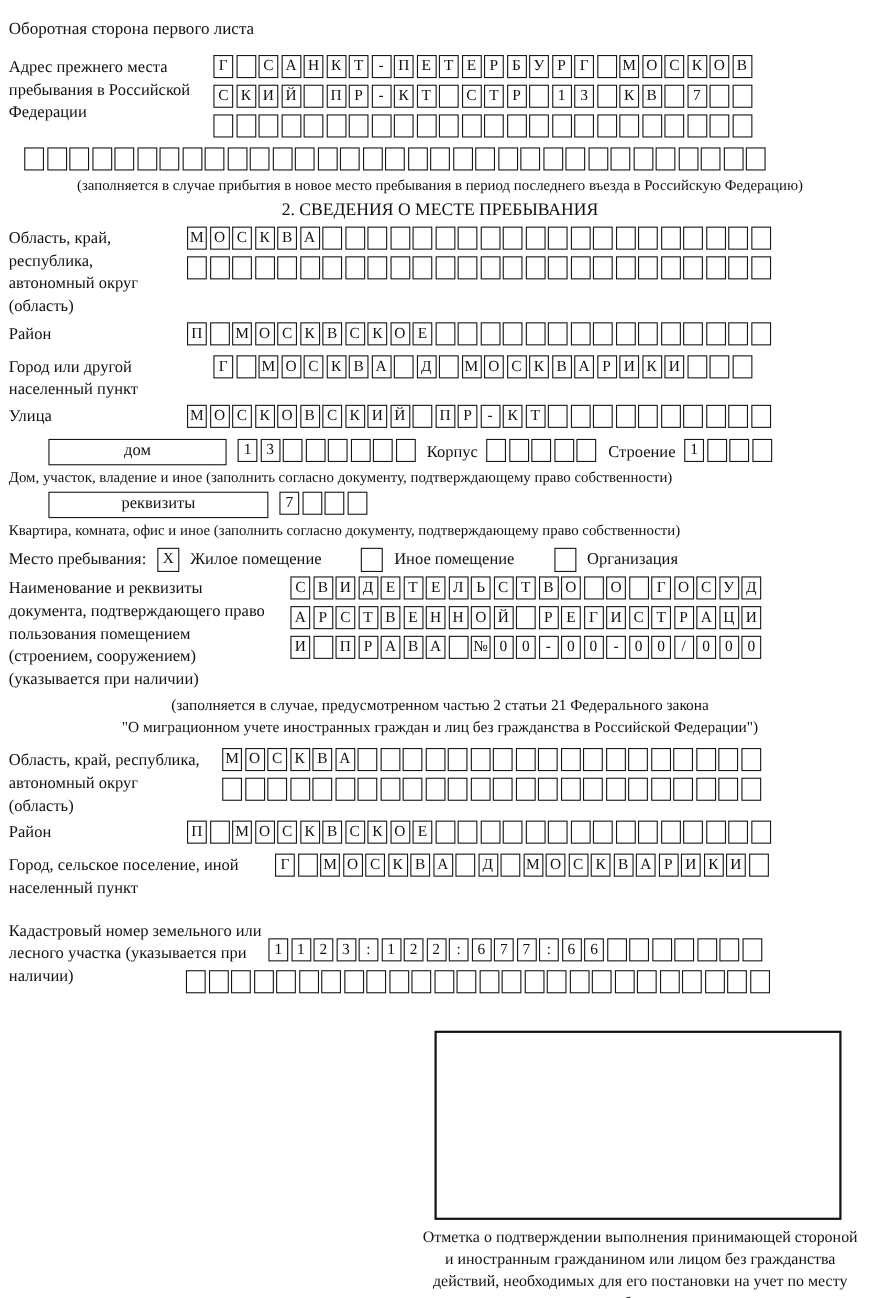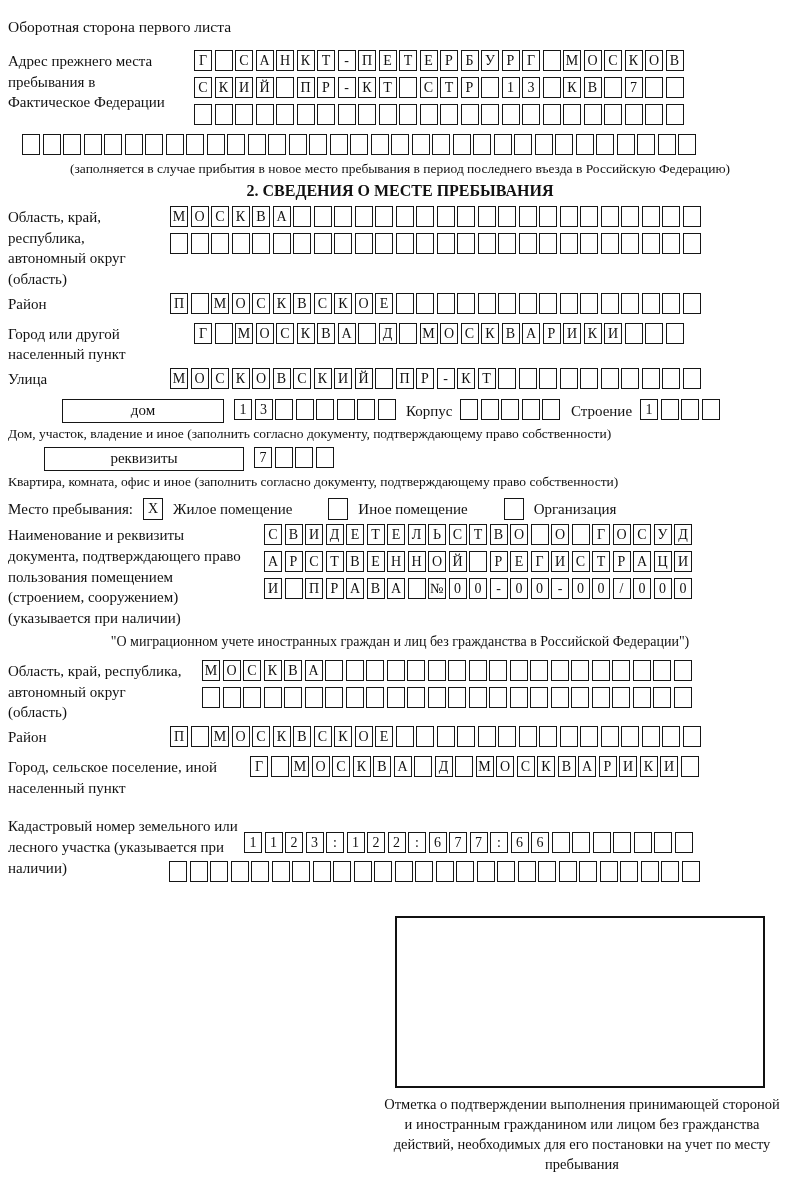--- a/index.html
+++ b/index.html
@@ -20,27 +20,27 @@
   }
   .form-row { display:flex; align-items:flex-start; margin-bottom:3px; }
   .lbl { line-height:1.38; padding-top:1px; }
   .w172 { width:172px; flex:0 0 172px; }
   .w148 { width:148px; flex:0 0 148px; }
   .w180 { width:180px; flex:0 0 180px; }
   .w228 { width:228px; flex:0 0 228px; }
   .w242 { width:242px; flex:0 0 242px; }
   .caption { font-size:13.5px; margin:1px 0 5px 0; }
   .caption.center { text-align:center; }
-  .sec-title { text-align:center; font-weight:bold; font-size:16px; margin:4px 0 6px 0; }
+  .sec-title { text-align:center; font-weight:normal; font-size:16px; margin:4px 0 6px 0; }
 
   .widebox {
     display:inline-block; border:1.5px solid #161616; height:24px; line-height:21px;
     text-align:center; vertical-align:top; margin-right:10px; font-size:15px;
   }
-  .wb-dom { width:162px; margin-left:40px; }
+  .wb-dom { width:162px; margin-left:22px; }
   .wb-kv  { width:200px; margin-left:22px; }
   .inline-lbl { display:inline-block; vertical-align:top; line-height:24px; margin:0 8px; }
 
   .stay-row { display:flex; align-items:center; margin:8px 0 2px 0; }
   .chk {
     display:inline-block; width:20px; height:22px; border:1.5px solid #161616;
     text-align:center; line-height:20px; font-size:14px; margin:0 10px;
   }
   .opt-label { margin-right:26px; }
 
@@ -55,21 +55,21 @@
   .mark-caption { margin-left:372px; width:404px; text-align:center; font-size:14.5px; line-height:1.38; margin-top:6px; }
 </style>
 </head>
 <body>
 
 <div class="page">
 
   <div class="header-note">Оборотная сторона первого листа</div>
 
   <div class="form-row">
-    <div class="lbl w172">Адрес прежнего места пребывания в Фактическое Федерации</div>
+    <div class="lbl w172">Адрес прежнего места пребывания в Российской Федерации</div>
     <div>
       <div class="boxrow"><span class="cbox">Г</span><span class="cbox"></span><span class="cbox">С</span><span class="cbox">А</span><span class="cbox">Н</span><span class="cbox">К</span><span class="cbox">Т</span><span class="cbox">-</span><span class="cbox">П</span><span class="cbox">Е</span><span class="cbox">Т</span><span class="cbox">Е</span><span class="cbox">Р</span><span class="cbox">Б</span><span class="cbox">У</span><span class="cbox">Р</span><span class="cbox">Г</span><span class="cbox"></span><span class="cbox">М</span><span class="cbox">О</span><span class="cbox">С</span><span class="cbox">К</span><span class="cbox">О</span><span class="cbox">В</span></div>
       <div class="boxrow"><span class="cbox">С</span><span class="cbox">К</span><span class="cbox">И</span><span class="cbox">Й</span><span class="cbox"></span><span class="cbox">П</span><span class="cbox">Р</span><span class="cbox">-</span><span class="cbox">К</span><span class="cbox">Т</span><span class="cbox"></span><span class="cbox">С</span><span class="cbox">Т</span><span class="cbox">Р</span><span class="cbox"></span><span class="cbox">1</span><span class="cbox">3</span><span class="cbox"></span><span class="cbox">К</span><span class="cbox">В</span><span class="cbox"></span><span class="cbox">7</span><span class="cbox"></span><span class="cbox"></span></div>
       <div class="boxrow"><span class="cbox"></span><span class="cbox"></span><span class="cbox"></span><span class="cbox"></span><span class="cbox"></span><span class="cbox"></span><span class="cbox"></span><span class="cbox"></span><span class="cbox"></span><span class="cbox"></span><span class="cbox"></span><span class="cbox"></span><span class="cbox"></span><span class="cbox"></span><span class="cbox"></span><span class="cbox"></span><span class="cbox"></span><span class="cbox"></span><span class="cbox"></span><span class="cbox"></span><span class="cbox"></span><span class="cbox"></span><span class="cbox"></span><span class="cbox"></span></div>
     </div>
   </div>
   <div class="boxrow"><span class="cbox"></span><span class="cbox"></span><span class="cbox"></span><span class="cbox"></span><span class="cbox"></span><span class="cbox"></span><span class="cbox"></span><span class="cbox"></span><span class="cbox"></span><span class="cbox"></span><span class="cbox"></span><span class="cbox"></span><span class="cbox"></span><span class="cbox"></span><span class="cbox"></span><span class="cbox"></span><span class="cbox"></span><span class="cbox"></span><span class="cbox"></span><span class="cbox"></span><span class="cbox"></span><span class="cbox"></span><span class="cbox"></span><span class="cbox"></span><span class="cbox"></span><span class="cbox"></span><span class="cbox"></span><span class="cbox"></span><span class="cbox"></span><span class="cbox"></span><span class="cbox"></span><span class="cbox"></span><span class="cbox"></span></div>
   <div class="caption center">(заполняется в случае прибытия в новое место пребывания в период последнего въезда в Российскую Федерацию)</div>
 
   <div class="sec-title">2. СВЕДЕНИЯ О МЕСТЕ ПРЕБЫВАНИЯ</div>
@@ -120,20 +120,21 @@
   <div class="form-row" style="margin-top:4px;">
     <div class="lbl w242">Наименование и реквизиты документа, подтверждающего право пользования помещением (строением, сооружением) (указывается при наличии)</div>
     <div>
       <div class="boxrow"><span class="cbox">С</span><span class="cbox">В</span><span class="cbox">И</span><span class="cbox">Д</span><span class="cbox">Е</span><span class="cbox">Т</span><span class="cbox">Е</span><span class="cbox">Л</span><span class="cbox">Ь</span><span class="cbox">С</span><span class="cbox">Т</span><span class="cbox">В</span><span class="cbox">О</span><span class="cbox"></span><span class="cbox">О</span><span class="cbox"></span><span class="cbox">Г</span><span class="cbox">О</span><span class="cbox">С</span><span class="cbox">У</span><span class="cbox">Д</span></div>
       <div class="boxrow"><span class="cbox">А</span><span class="cbox">Р</span><span class="cbox">С</span><span class="cbox">Т</span><span class="cbox">В</span><span class="cbox">Е</span><span class="cbox">Н</span><span class="cbox">Н</span><span class="cbox">О</span><span class="cbox">Й</span><span class="cbox"></span><span class="cbox">Р</span><span class="cbox">Е</span><span class="cbox">Г</span><span class="cbox">И</span><span class="cbox">С</span><span class="cbox">Т</span><span class="cbox">Р</span><span class="cbox">А</span><span class="cbox">Ц</span><span class="cbox">И</span></div>
       <div class="boxrow"><span class="cbox">И</span><span class="cbox"></span><span class="cbox">П</span><span class="cbox">Р</span><span class="cbox">А</span><span class="cbox">В</span><span class="cbox">А</span><span class="cbox"></span><span class="cbox">№</span><span class="cbox">0</span><span class="cbox">0</span><span class="cbox">-</span><span class="cbox">0</span><span class="cbox">0</span><span class="cbox">-</span><span class="cbox">0</span><span class="cbox">0</span><span class="cbox">/</span><span class="cbox">0</span><span class="cbox">0</span><span class="cbox">0</span></div>
     </div>
   </div>
 
   <div class="fine-note">
+    <div>(заполняется в случае, предусмотренном частью 2 статьи 21 Федерального закона</div>
     <div>"О миграционном учете иностранных граждан и лиц без гражданства в Российской Федерации")</div>
   </div>
 
   <div class="form-row">
     <div class="lbl w180">Область, край, республика, автономный округ (область)</div>
     <div>
       <div class="boxrow"><span class="cbox">М</span><span class="cbox">О</span><span class="cbox">С</span><span class="cbox">К</span><span class="cbox">В</span><span class="cbox">А</span><span class="cbox"></span><span class="cbox"></span><span class="cbox"></span><span class="cbox"></span><span class="cbox"></span><span class="cbox"></span><span class="cbox"></span><span class="cbox"></span><span class="cbox"></span><span class="cbox"></span><span class="cbox"></span><span class="cbox"></span><span class="cbox"></span><span class="cbox"></span><span class="cbox"></span><span class="cbox"></span><span class="cbox"></span><span class="cbox"></span></div>
       <div class="boxrow"><span class="cbox"></span><span class="cbox"></span><span class="cbox"></span><span class="cbox"></span><span class="cbox"></span><span class="cbox"></span><span class="cbox"></span><span class="cbox"></span><span class="cbox"></span><span class="cbox"></span><span class="cbox"></span><span class="cbox"></span><span class="cbox"></span><span class="cbox"></span><span class="cbox"></span><span class="cbox"></span><span class="cbox"></span><span class="cbox"></span><span class="cbox"></span><span class="cbox"></span><span class="cbox"></span><span class="cbox"></span><span class="cbox"></span><span class="cbox"></span></div>
     </div>
   </div>

